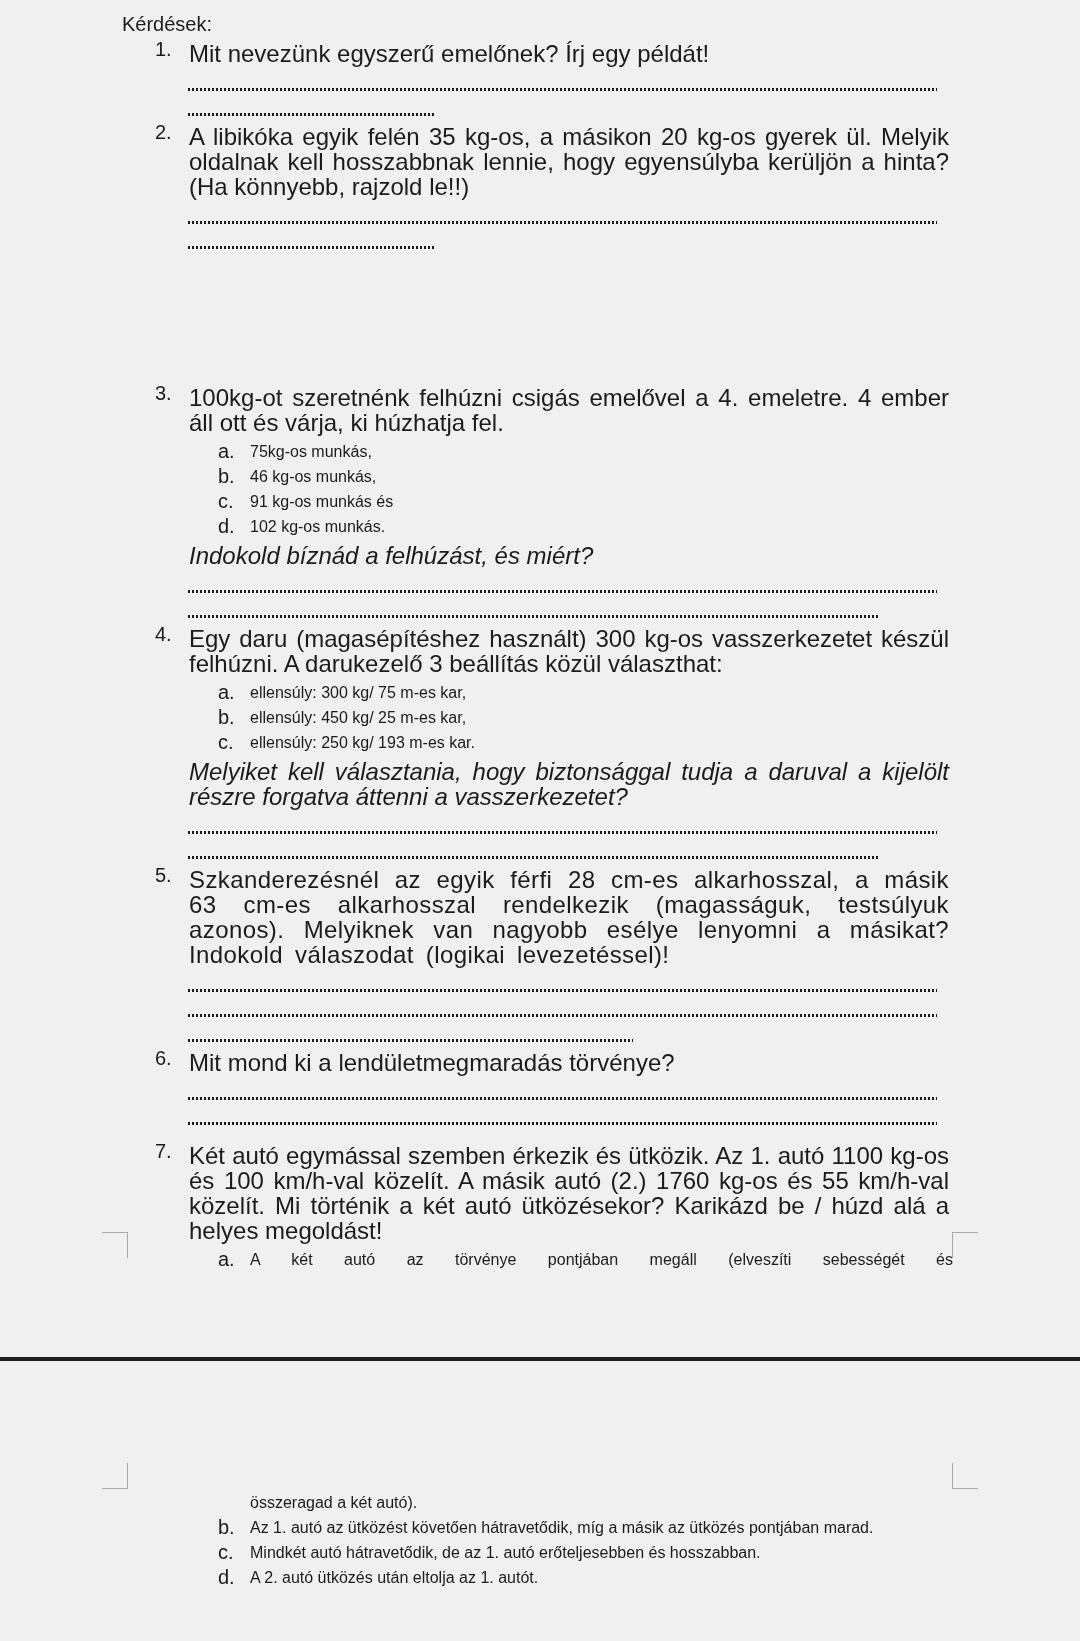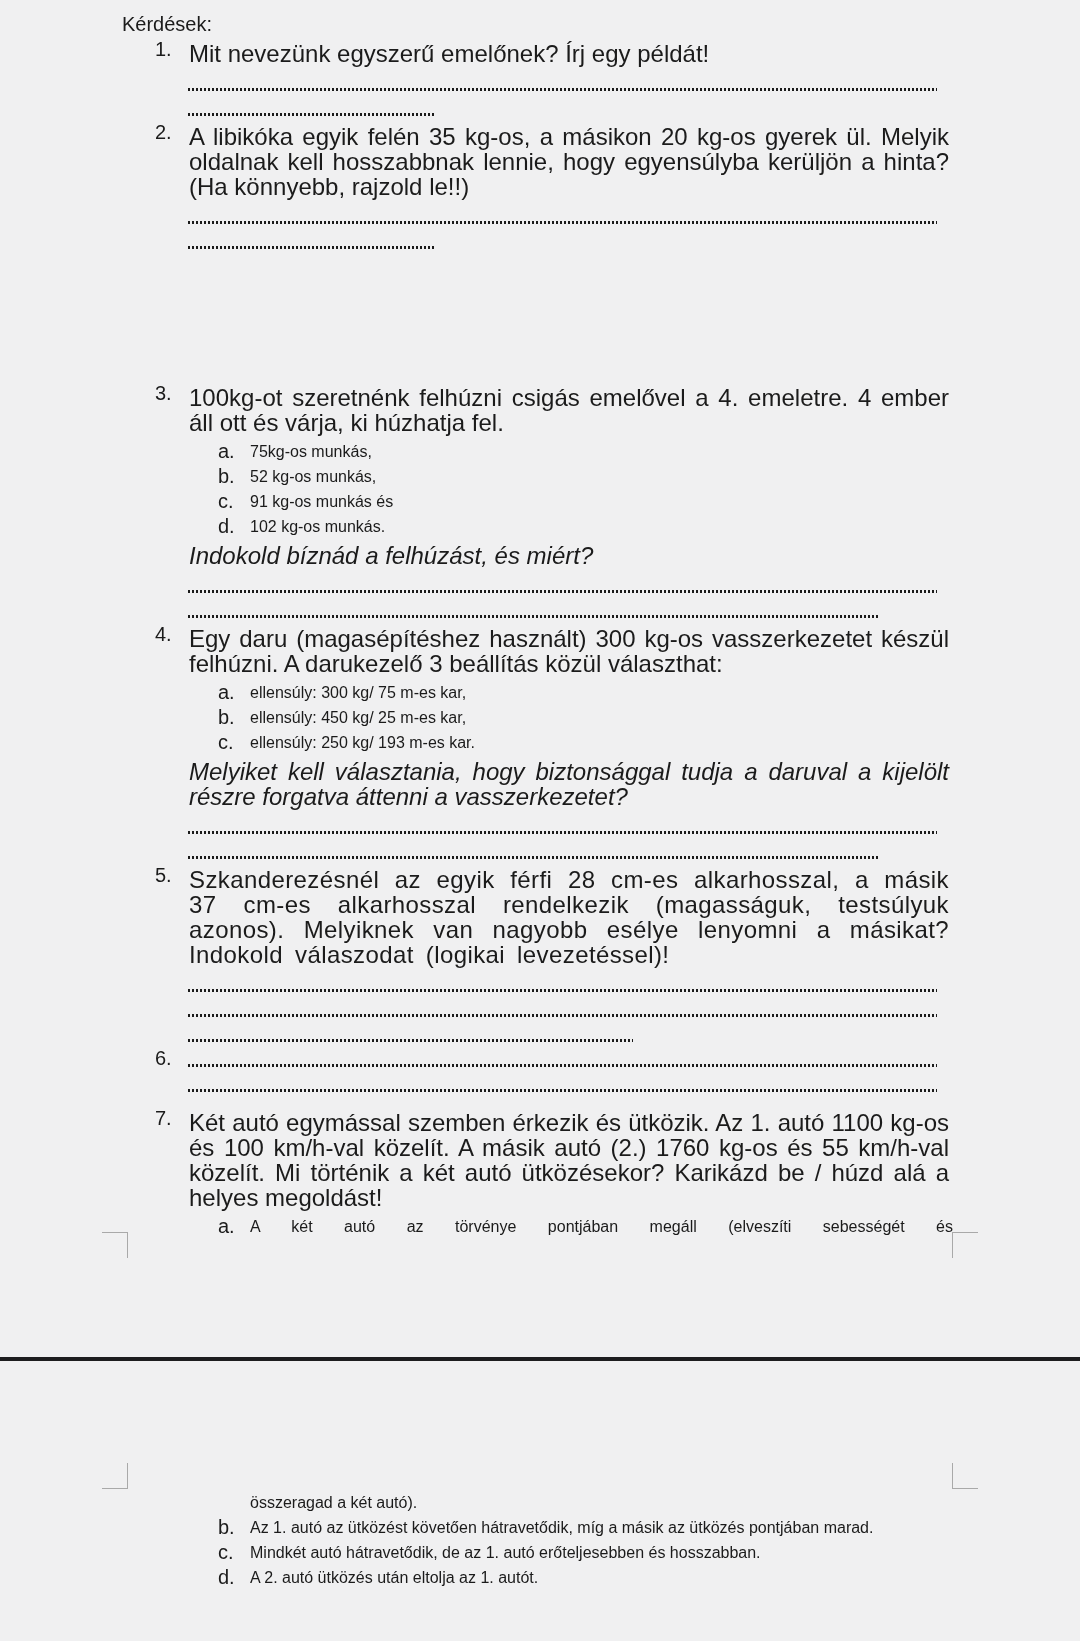--- a/index.html
+++ b/index.html
@@ -81,21 +81,21 @@
     <div class="q gap-draw">
       <div class="qnum">3.</div>
       <div class="qbody">
         <p class="qtext">100kg-ot szeretnénk felhúzni csigás emelővel a 4. emeletre. 4 ember áll ott és várja, ki húzhatja fel.</p>
         <div class="opt">
           <div class="optletter">a.</div>
           <p class="opttext">75kg-os munkás,</p>
         </div>
         <div class="opt">
           <div class="optletter">b.</div>
-          <p class="opttext">52 kg-os munkás,</p>
+          <p class="opttext">46 kg-os munkás,</p>
         </div>
         <div class="opt">
           <div class="optletter">c.</div>
           <p class="opttext">91 kg-os munkás és</p>
         </div>
         <div class="opt">
           <div class="optletter">d.</div>
           <p class="opttext">102 kg-os munkás.</p>
         </div>
         <p class="qtext prompt">Indokold bíznád a felhúzást, és miért?</p>
@@ -130,36 +130,37 @@
           </div>
         <div class="dotline">
             <i class="w90"></i>
           </div>
       </div>
     </div>
 
     <div class="q q5wide">
       <div class="qnum">5.</div>
       <div class="qbody">
-        <p class="qtext">Szkanderezésnél az egyik férfi 28 cm-es alkarhosszal, a másik 37 cm-es alkarhosszal rendelkezik (magasságuk, testsúlyuk azonos). Melyiknek van nagyobb esélye lenyomni a másikat? Indokold válaszodat (logikai levezetéssel)!</p>
+        <p class="qtext">Szkanderezésnél az egyik férfi 28 cm-es alkarhosszal, a másik 63 cm-es alkarhosszal rendelkezik (magasságuk, testsúlyuk azonos). Melyiknek van nagyobb esélye lenyomni a másikat? Indokold válaszodat (logikai levezetéssel)!</p>
         <div class="dotline">
             <i class="w97"></i>
           </div>
         <div class="dotline">
             <i class="w97"></i>
           </div>
         <div class="dotline">
             <i class="w58"></i>
           </div>
       </div>
     </div>
 
     <div class="q">
       <div class="qnum">6.</div>
       <div class="qbody">
+        <p class="qtext">Mit mond ki a lendületmegmaradás törvénye?</p>
         <div class="dotline">
             <i class="w97"></i>
           </div>
         <div class="dotline">
             <i class="w97"></i>
           </div>
       </div>
     </div>
 
     <div class="q gap-sm">

